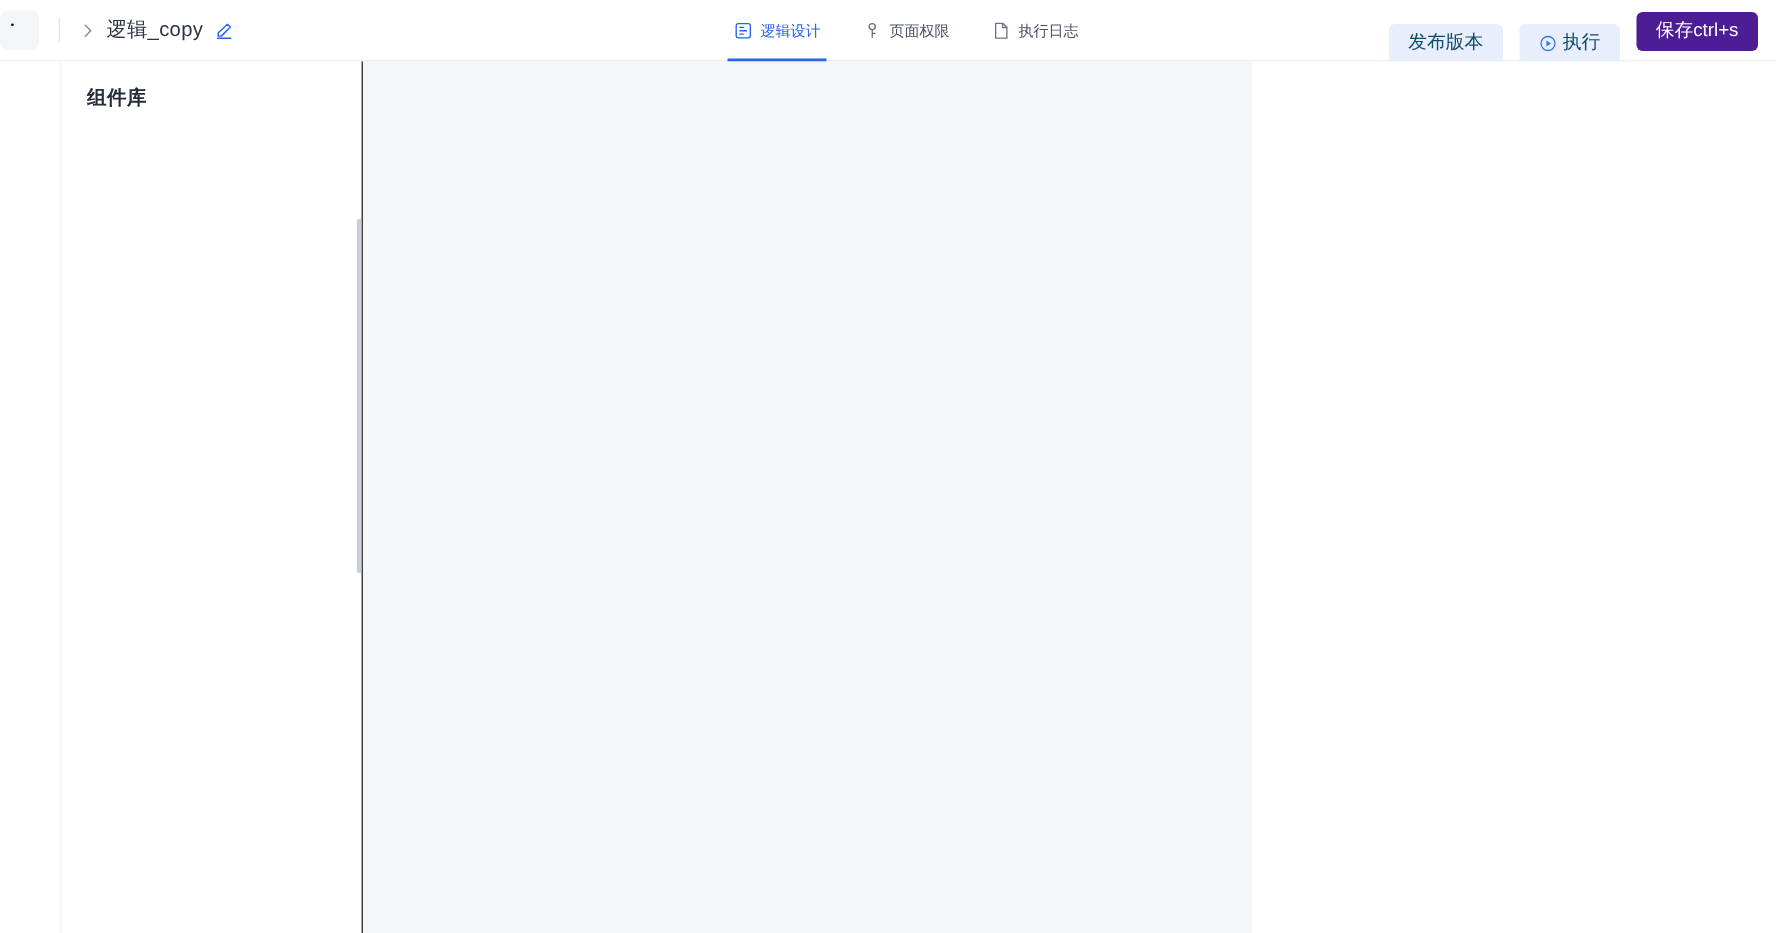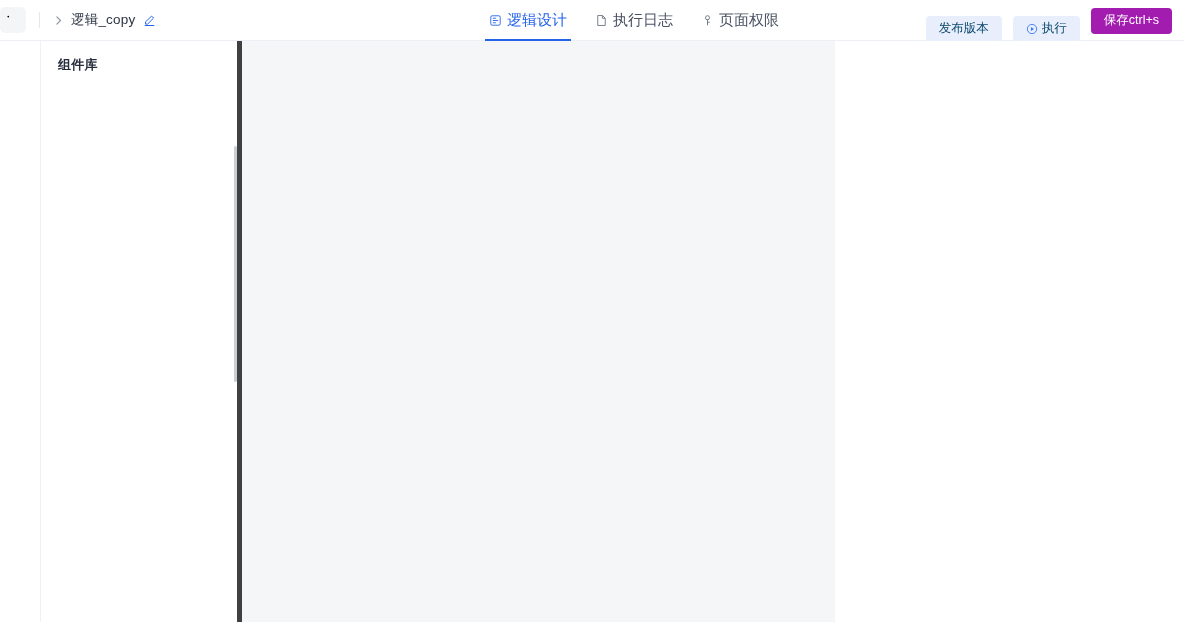--- a/index.html
+++ b/index.html
@@ -27,48 +27,48 @@
   .chev{ margin-right:6px; display:flex; align-items:center;}
   .doc-title{ font-size:13.5px; color:#2b3443; letter-spacing:.2px;}
   .edit-pen{ margin-left:8px; display:flex; align-items:center;}
 
   .hdr-tabs{
     position:absolute; left:475px; top:0; height:41px;
     display:flex; align-items:stretch; gap:0;
   }
   .tab{
     display:flex;align-items:center;gap:5px;padding:0 14px;height:41px;
-    font-size:15px;color:#4a5263; position:relative; cursor:pointer;
+    font-size:10px;color:#4a5263; position:relative; cursor:pointer;
   }
   .tab.active{ color:#2563eb; }
   .tab.active:after{
     content:""; position:absolute;left:10px;right:10px;bottom:0;height:2px;background:#2563eb;
   }
   .hdr-right{
     position:absolute; right:12px; top:0; height:41px;
     display:flex;align-items:center;gap:11px;
   }
   .btn{
     height:26px;border-radius:4px;display:flex;align-items:center;justify-content:center;
     font-size:12.5px;padding:0 13px;cursor:pointer;white-space:nowrap;
   }
   .btn-ghost{ background:#e8eefc; color:#0c4a6e;margin-top:16px; }
-  .btn-primary{ background:#a21caf; color:#fff; }
+  .btn-primary{ background:#4c1d95; color:#fff; }
   .btn-run{ gap:4px; }
 
   
   .rail{
     position:absolute;left:0;top:41px;width:41px;height:581px;background:#fff;
     border-right:1px solid #eef1f5; overflow:hidden;
   }
 
   
   .lib{
     position:absolute;left:41px;top:41px;width:201px;height:581px;background:#fff;
-    border-right:5px solid #404040; overflow:hidden;
+    border-right:1px solid #404040; overflow:hidden;
   }
   .lib-title{ font-size:13px;font-weight:700;color:#252d3c;padding:15px 0 0 17px;letter-spacing:.3px;}
   .search{
     margin:12px 12px 0 17px; height:29px; border:1px solid #e4e8ef;border-radius:4px;
     display:flex;align-items:center;gap:7px;padding:0 9px; background:#fff;
   }
   .search input{
     border:0;outline:0;font-size:12.5px;color:#333;background:transparent;width:100%;
     font-family:inherit;
   }
@@ -116,31 +116,31 @@
     <div class="hdr-tabs">
       <div class="tab active">
         <svg width="13" height="13" viewBox="0 0 16 16">
           <rect x="2.2" y="2.2" width="11.6" height="11.6" rx="1.6" fill="none" stroke="#2563eb" stroke-width="1.1"></rect>
           <path d="M5.2 5.2 H8.4 M5.2 8 H10.8 M5.2 10.8 H8" stroke="#2563eb" stroke-width="1.1" stroke-linecap="round"></path>
         </svg>
         <span>逻辑设计</span>
       </div>
       <div class="tab">
         <svg width="13" height="13" viewBox="0 0 16 16">
+          <circle cx="8" cy="4.6" r="2.5" fill="none" stroke="#6b7280" stroke-width="1.1"></circle>
+          <path d="M8 7.1 V13.4 M8 10.2 H10.2" fill="none" stroke="#6b7280" stroke-width="1.1" stroke-linecap="round"></path>
+        </svg>
+        <span>页面权限</span>
+      </div>
+      <div class="tab">
+        <svg width="13" height="13" viewBox="0 0 16 16">
           <path d="M3.4 1.9 H9.3 L12.6 5.1 V14.1 H3.4 Z" fill="none" stroke="#6b7280" stroke-width="1.1" stroke-linejoin="round"></path>
           <path d="M9.1 2.1 V5.3 H12.4" fill="none" stroke="#6b7280" stroke-width="1.1" stroke-linejoin="round"></path>
         </svg>
         <span>执行日志</span>
-      </div>
-      <div class="tab">
-        <svg width="13" height="13" viewBox="0 0 16 16">
-          <circle cx="8" cy="4.6" r="2.5" fill="none" stroke="#6b7280" stroke-width="1.1"></circle>
-          <path d="M8 7.1 V13.4 M8 10.2 H10.2" fill="none" stroke="#6b7280" stroke-width="1.1" stroke-linecap="round"></path>
-        </svg>
-        <span>页面权限</span>
       </div>
     </div>
     <div class="hdr-right">
       <div class="btn btn-ghost">发布版本</div>
       <div class="btn btn-ghost btn-run">
         <svg width="12" height="12" viewBox="0 0 16 16">
           <circle cx="8" cy="8" r="6.2" fill="none" stroke="#3b76f0" stroke-width="1.2"></circle>
           <path d="M6.6 5.4 L10.6 8 L6.6 10.6 Z" fill="#3b76f0"></path>
         </svg>
         <span>执行</span>

